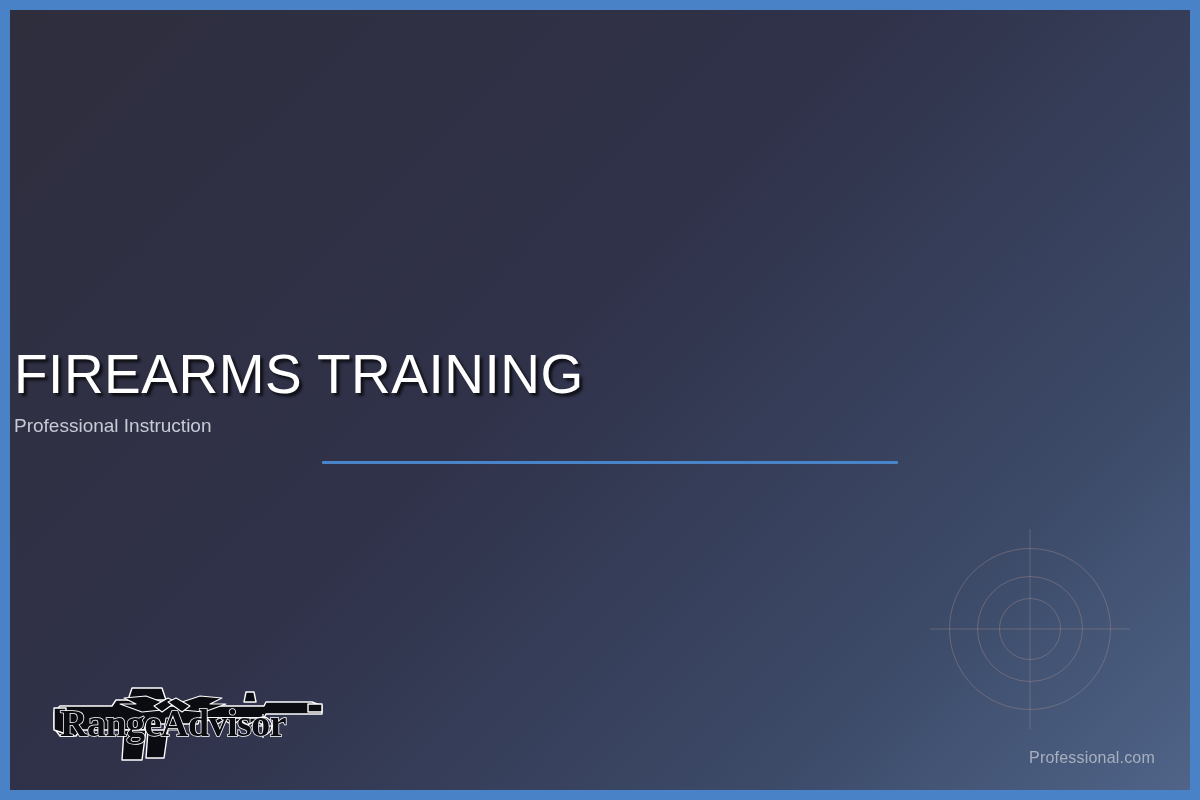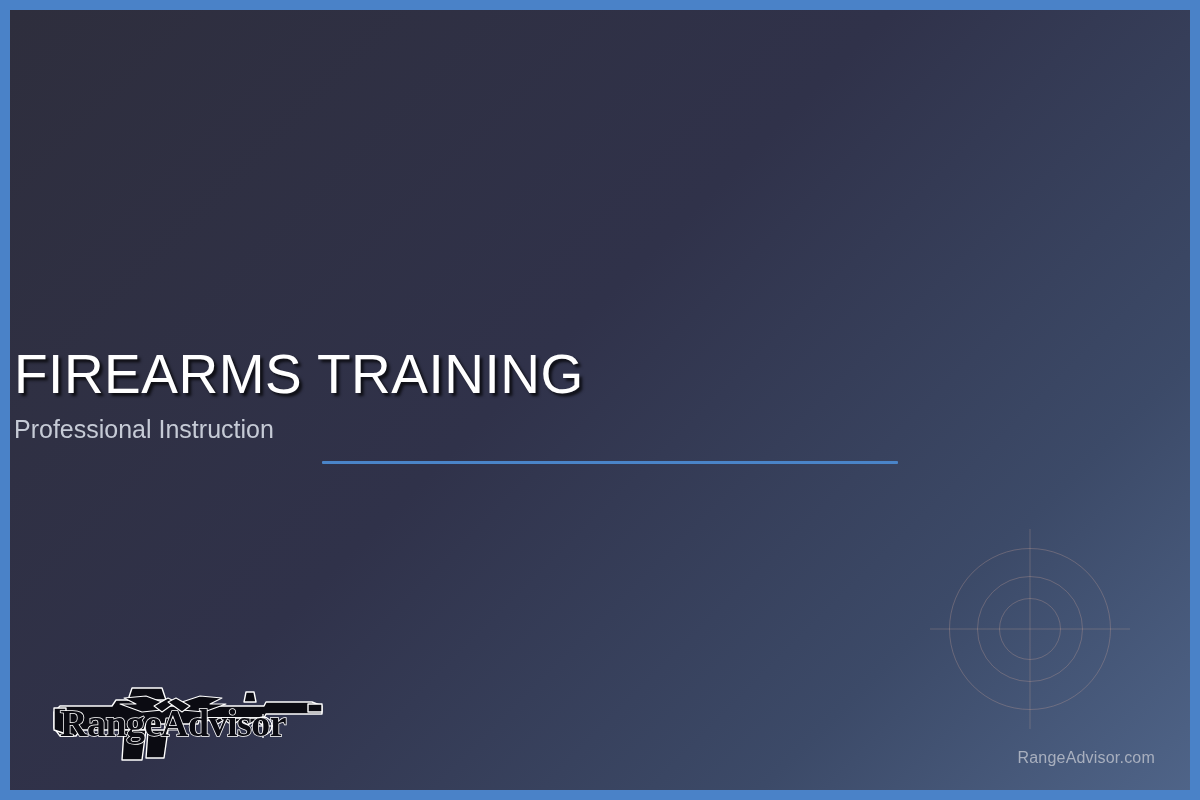--- a/index.html
+++ b/index.html
@@ -74,21 +74,21 @@
     font-weight: normal;
     letter-spacing: 0.5px;
     color: #ffffff;
     text-shadow: 3px 3px 3px rgba(0, 0, 0, 0.72);
     line-height: 1.02;
     margin: 0;
     white-space: nowrap;
   }
   #slide-subtitle {
     margin: 14px 0 0 0;
-    font-size: 25px;
+    font-size: 19px;
     font-weight: normal;
     color: #c6cbd6;
     line-height: 1.1;
     white-space: nowrap;
   }
   #accent-rule {
     position: absolute;
     left: 312px;
     top: 451px;
     width: 576px;
@@ -181,15 +181,15 @@
       <g stroke="#ffffff" stroke-width="1.3" fill="none">
         <circle cx="213" cy="48" r="9"></circle>
         <line x1="201" y1="48" x2="225" y2="48"></line>
         <line x1="213" y1="36" x2="213" y2="60"></line>
       </g>
 
       <text id="logo-wordmark" x="10" y="58">RangeAdvisor</text>
     </svg>
   </div>
 
-  <div id="footer-watermark">RangeAdvisor.com</div>
+  <div id="footer-watermark">Professional.com</div>
 
 </div>
 
 </body></html>

